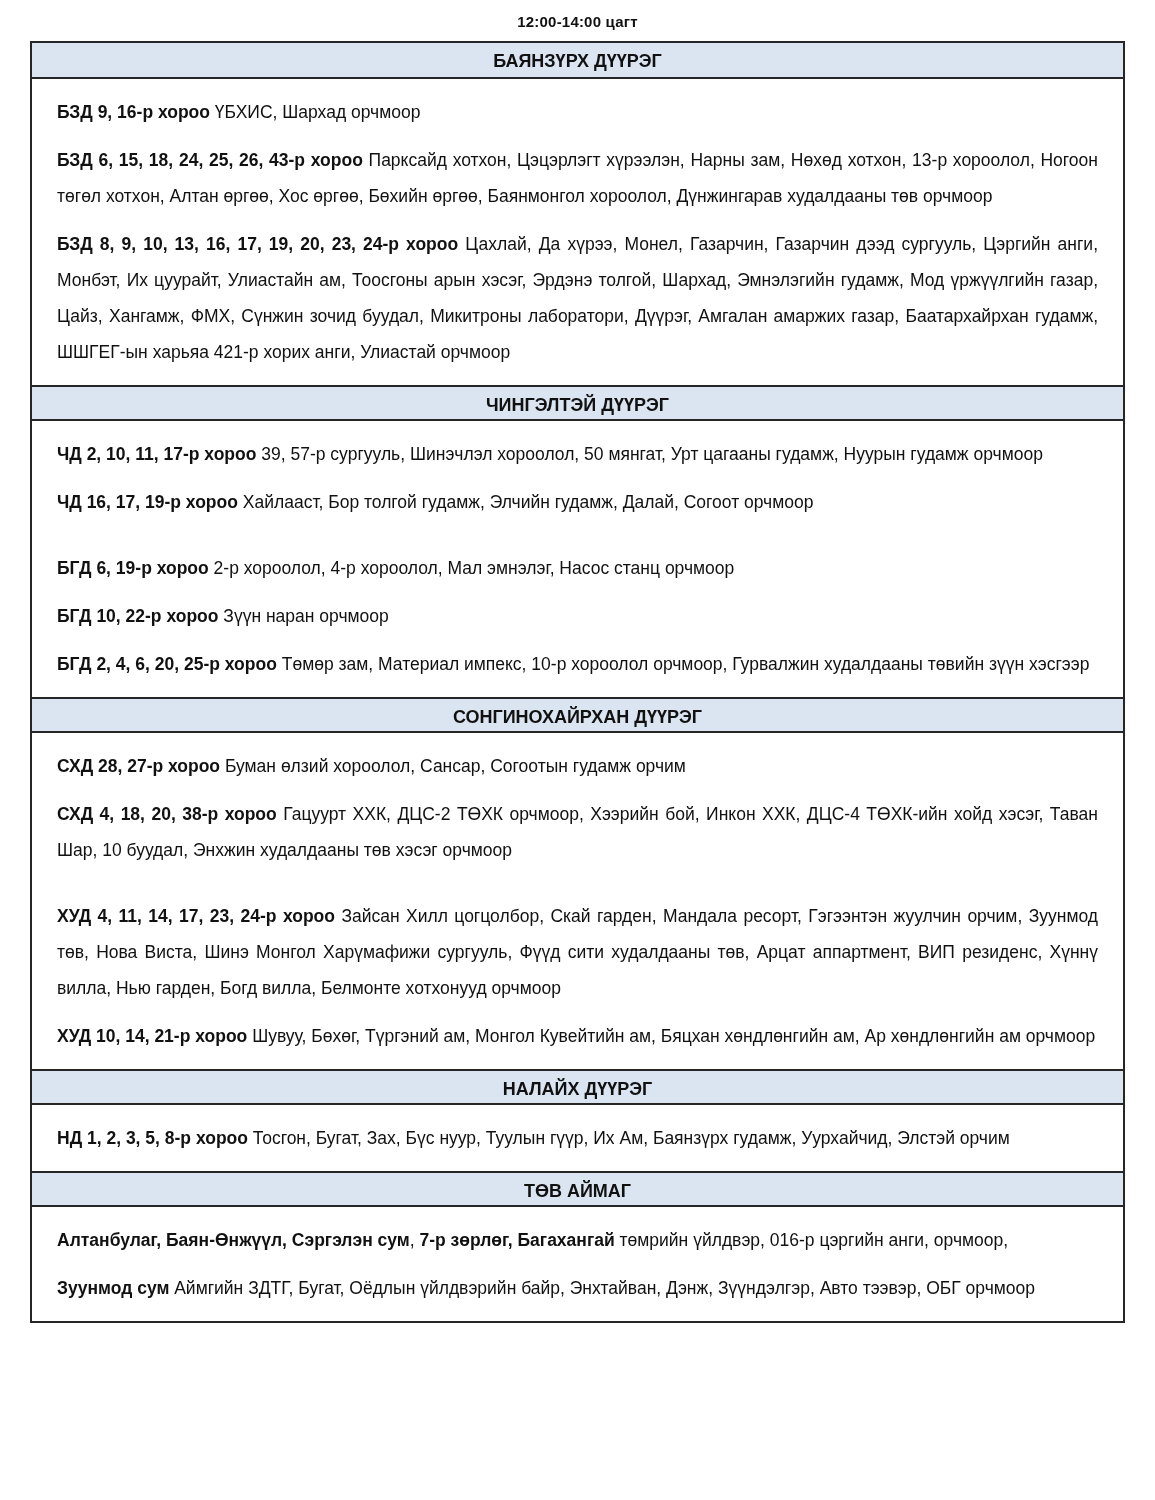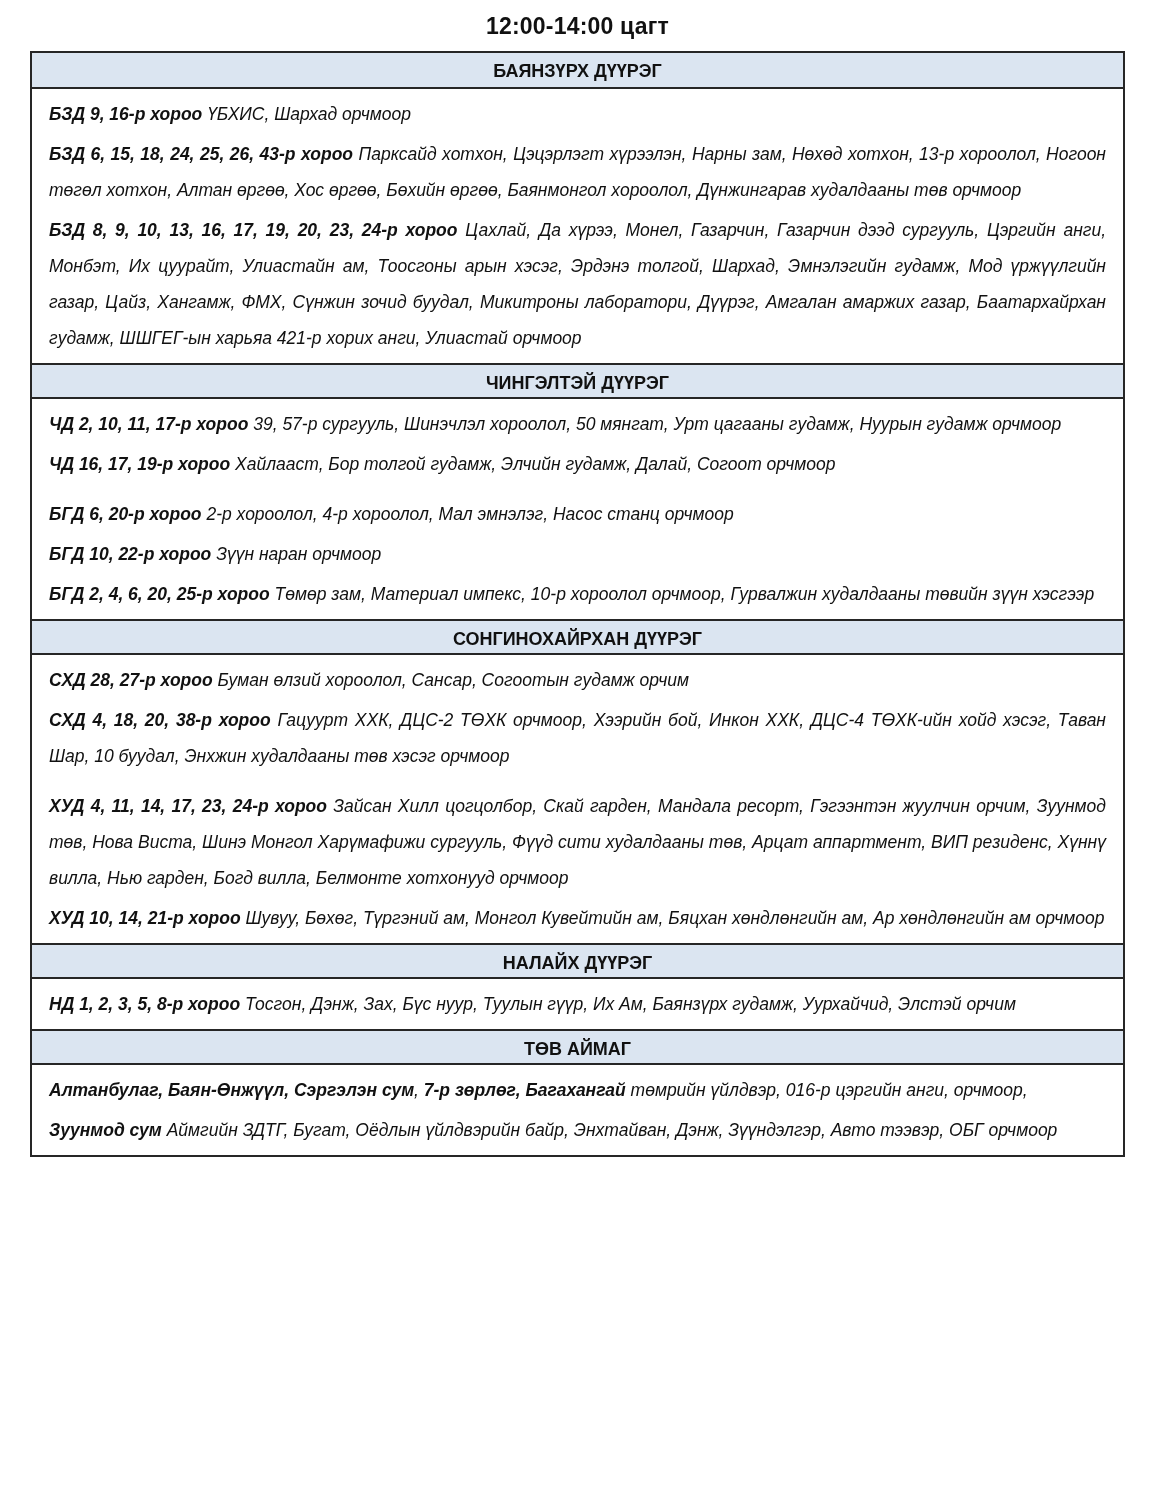--- a/index.html
+++ b/index.html
@@ -16,21 +16,21 @@
   body {
     width: 1155px;
     height: 1500px;
     overflow: hidden;
     font-family: "Liberation Sans", "DejaVu Sans", sans-serif;
     color: var(--text);
   }
   .page-title {
     margin: 13px 0 11px 0;
     text-align: center;
-    font-size: 23px;
+    font-size: 15px;
     font-weight: bold;
     letter-spacing: 0.2px;
   }
   .schedule-table {
     margin: 0 30px;
     border: 2px solid var(--border);
     background: #ffffff;
   }
   .section-header {
     background: var(--header-bg);
@@ -43,26 +43,25 @@
     font-size: 18px;
     padding-top: 2px;
   }
   .section-header:first-child {
     border-top: none;
   }
   .section-body {
     padding: 3px 13px 3px 13px;
   }
   .row {
-    margin: 4px;
+    margin: 12px;
     font-size: 17.5px;
     line-height: 36px;
     text-align: justify;
     text-justify: inter-word;
-    font-style: italic;
   }
   .seg.bold { font-weight: bold; }
 </style>
 </head>
 <body>
 
 <main>
   <h1 class="page-title">12:00-14:00 цагт</h1>
 
   <div class="schedule-table" id="table-root">
@@ -71,36 +70,36 @@
         <p class="row"><span class="seg bold">БЗД 9, 16-р хороо</span><span class="seg"> ҮБХИС, Шархад орчмоор</span></p>
         <p class="row"><span class="seg bold">БЗД 6, 15, 18, 24, 25, 26, 43-р хороо</span><span class="seg"> Парксайд хотхон, Цэцэрлэгт хүрээлэн, Нарны зам, Нөхөд хотхон, 13-р хороолол, Ногоон төгөл хотхон, Алтан өргөө, Хос өргөө, Бөхийн өргөө, Баянмонгол хороолол, Дүнжингарав худалдааны төв орчмоор</span></p>
         <p class="row"><span class="seg bold">БЗД 8, 9, 10, 13, 16, 17, 19, 20, 23, 24-р хороо</span><span class="seg"> Цахлай, Да хүрээ, Монел, Газарчин, Газарчин дээд сургууль, Цэргийн анги, Монбэт, Их цуурайт, Улиастайн ам, Тоосгоны арын хэсэг, Эрдэнэ толгой, Шархад, Эмнэлэгийн гудамж, Мод үржүүлгийн газар, Цайз, Хангамж, ФМХ, Сүнжин зочид буудал, Микитроны лаборатори, Дүүрэг, Амгалан амаржих газар, Баатархайрхан гудамж, ШШГЕГ-ын харьяа 421-р хорих анги, Улиастай орчмоор</span></p>
       </div>
       <div class="section-header">ЧИНГЭЛТЭЙ ДҮҮРЭГ</div>
       <div class="section-body">
         <p class="row"><span class="seg bold">ЧД 2, 10, 11, 17-р хороо</span><span class="seg"> 39, 57-р сургууль, Шинэчлэл хороолол, 50 мянгат, Урт цагааны гудамж, Нуурын гудамж орчмоор</span></p>
         <p class="row"><span class="seg bold">ЧД 16, 17, 19-р хороо</span><span class="seg"> Хайлааст, Бор толгой гудамж, Элчийн гудамж, Далай, Согоот орчмоор</span></p>
       </div>
       <div class="section-body">
-        <p class="row"><span class="seg bold">БГД 6, 20-р хороо</span><span class="seg"> 2-р хороолол, 4-р хороолол, Мал эмнэлэг, Насос станц орчмоор</span></p>
+        <p class="row"><span class="seg bold">БГД 6, 19-р хороо</span><span class="seg"> 2-р хороолол, 4-р хороолол, Мал эмнэлэг, Насос станц орчмоор</span></p>
         <p class="row"><span class="seg bold">БГД 10, 22-р хороо</span><span class="seg"> Зүүн наран орчмоор</span></p>
         <p class="row"><span class="seg bold">БГД 2, 4, 6, 20, 25-р хороо</span><span class="seg"> Төмөр зам, Материал импекс, 10-р хороолол орчмоор, Гурвалжин худалдааны төвийн зүүн хэсгээр</span></p>
       </div>
       <div class="section-header">СОНГИНОХАЙРХАН ДҮҮРЭГ</div>
       <div class="section-body">
         <p class="row"><span class="seg bold">СХД 28, 27-р хороо</span><span class="seg"> Буман өлзий хороолол, Сансар, Согоотын гудамж орчим</span></p>
         <p class="row"><span class="seg bold">СХД 4, 18, 20, 38-р хороо</span><span class="seg"> Гацуурт ХХК, ДЦС-2 ТӨХК орчмоор, Хээрийн бой, Инкон ХХК, ДЦС-4 ТӨХК-ийн хойд хэсэг, Таван Шар, 10 буудал, Энхжин худалдааны төв хэсэг орчмоор</span></p>
       </div>
       <div class="section-body">
         <p class="row"><span class="seg bold">ХУД 4, 11, 14, 17, 23, 24-р хороо</span><span class="seg"> Зайсан Хилл цогцолбор, Скай гарден, Мандала ресорт, Гэгээнтэн жуулчин орчим, Зуунмод төв, Нова Виста, Шинэ Монгол Харүмафижи сургууль, Фүүд сити худалдааны төв, Арцат аппартмент, ВИП резиденс, Хүннү вилла, Нью гарден, Богд вилла, Белмонте хотхонууд орчмоор</span></p>
         <p class="row"><span class="seg bold">ХУД 10, 14, 21-р хороо</span><span class="seg"> Шувуу, Бөхөг, Түргэний ам, Монгол Кувейтийн ам, Бяцхан хөндлөнгийн ам, Ар хөндлөнгийн ам орчмоор</span></p>
       </div>
       <div class="section-header">НАЛАЙХ ДҮҮРЭГ</div>
       <div class="section-body">
-        <p class="row"><span class="seg bold">НД 1, 2, 3, 5, 8-р хороо</span><span class="seg"> Тосгон, Дэнж, Зах, Бүс нуур, Туулын гүүр, Их Ам, Баянзүрх гудамж, Уурхайчид, Элстэй орчим</span></p>
+        <p class="row"><span class="seg bold">НД 1, 2, 3, 5, 8-р хороо</span><span class="seg"> Тосгон, Бугат, Зах, Бүс нуур, Туулын гүүр, Их Ам, Баянзүрх гудамж, Уурхайчид, Элстэй орчим</span></p>
       </div>
       <div class="section-header">ТӨВ АЙМАГ</div>
       <div class="section-body">
         <p class="row"><span class="seg bold">Алтанбулаг, Баян-Өнжүүл, Сэргэлэн сум</span><span class="seg">, </span><span class="seg bold">7-р зөрлөг, Багахангай</span><span class="seg"> төмрийн үйлдвэр, 016-р цэргийн анги, орчмоор,</span></p>
         <p class="row"><span class="seg bold">Зуунмод сум</span><span class="seg"> Аймгийн ЗДТГ, Бугат, Оёдлын үйлдвэрийн байр, Энхтайван, Дэнж, Зүүндэлгэр, Авто тээвэр, ОБГ орчмоор</span></p>
       </div>
     </div>
 </main>
 
 </body></html>

